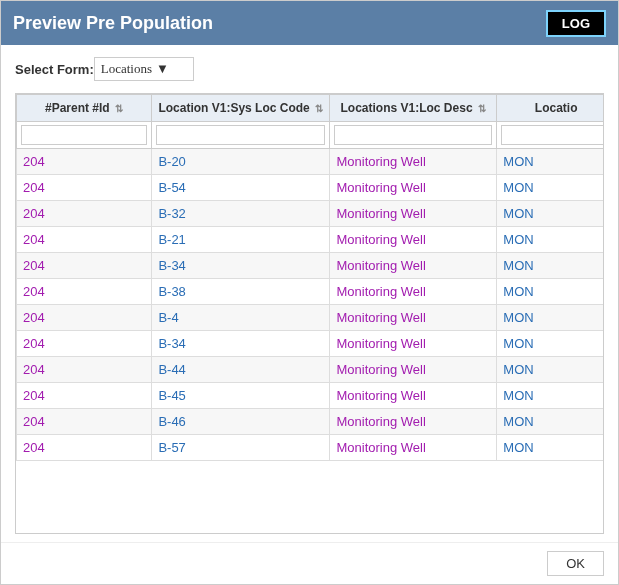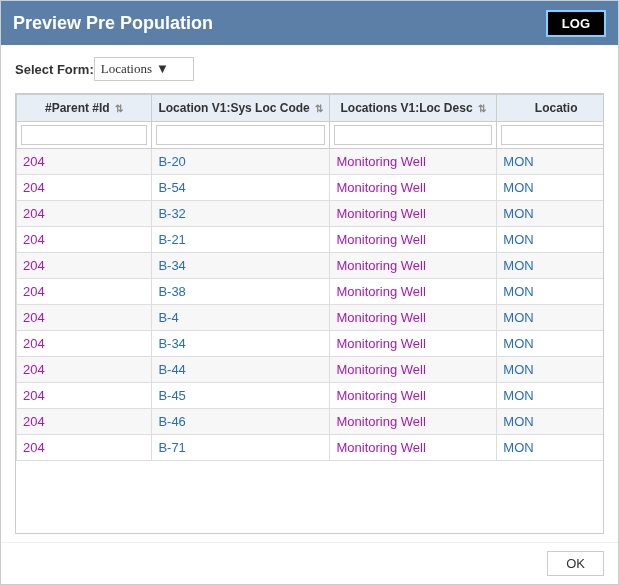--- a/index.html
+++ b/index.html
@@ -263,21 +263,21 @@
               <td class="link-cell">MON</td>
             </tr>
             <tr>
               <td>204</td>
               <td class="link-cell">B-46</td>
               <td>Monitoring Well</td>
               <td class="link-cell">MON</td>
             </tr>
             <tr>
               <td>204</td>
-              <td class="link-cell">B-71</td>
+              <td class="link-cell">B-57</td>
               <td>Monitoring Well</td>
               <td class="link-cell">MON</td>
             </tr>
           </tbody>
       </table>
     </div>
   </div>
 
   <div class="modal-footer">
     <button class="ok-button">OK</button>

